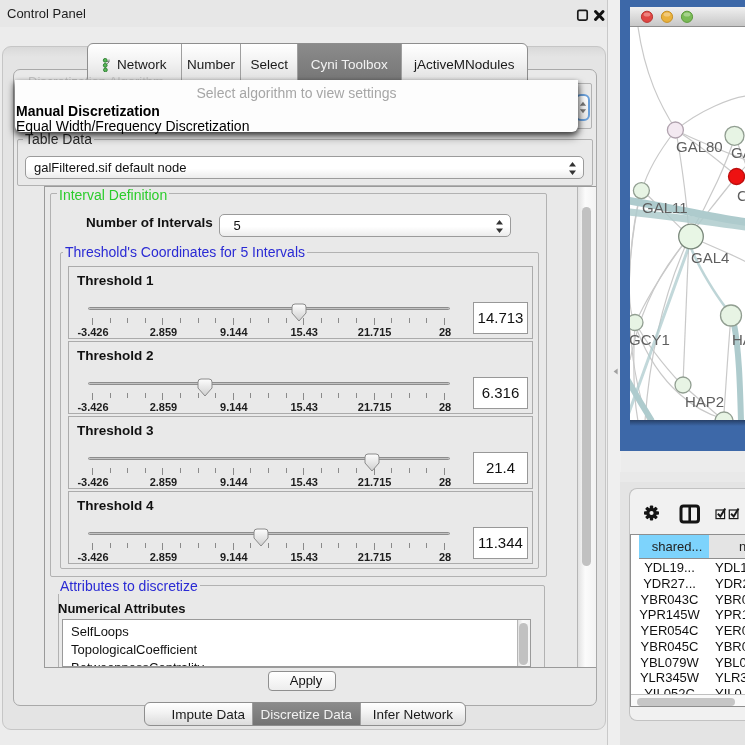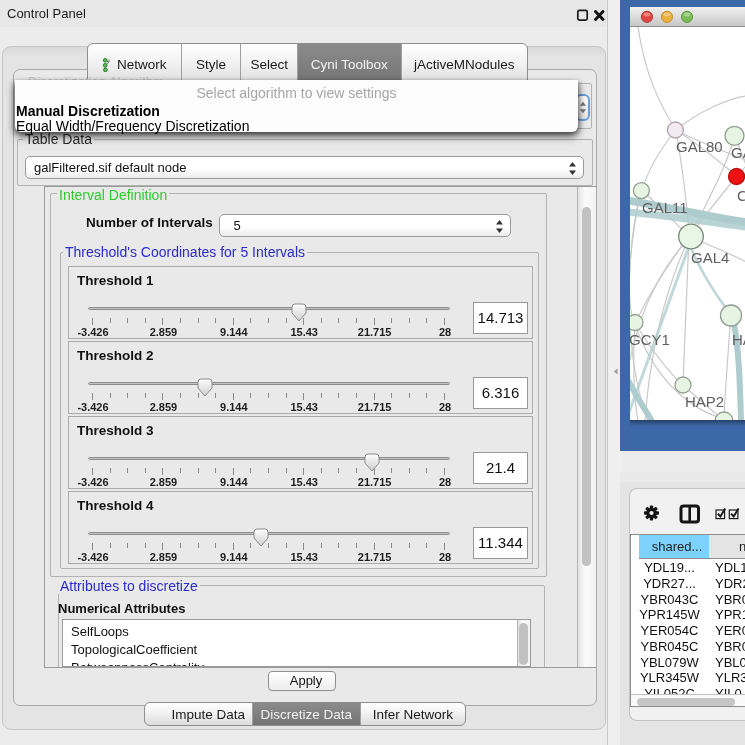--- a/index.html
+++ b/index.html
@@ -71,21 +71,21 @@
 
   <div id="toptabs" class="abs tabstrip">
     <div class="tab" style="width:94px">
       <svg width="11" height="14" viewBox="0 0 11 14" style="margin-right:4px">
         <path d="M3.2 2.5 L7 4 L3.2 7.5 L3.2 12 M7 4 L7 1.5" stroke="#777" stroke-width="1" fill="none"></path>
         <circle cx="3.2" cy="2.3" r="1.9" fill="#57b757" stroke="#2e7d32" stroke-width="0.9"></circle>
         <circle cx="3.2" cy="7.3" r="1.9" fill="#57b757" stroke="#2e7d32" stroke-width="0.9"></circle>
         <circle cx="3.4" cy="11.9" r="1.9" fill="#57b757" stroke="#2e7d32" stroke-width="0.9"></circle>
       </svg>
       Network</div>
-    <div class="tab" style="width:60px">Style</div>
+    <div class="tab" style="width:60px">Number</div>
     <div class="tab" style="width:57px">Select</div>
     <div class="tab sel" style="width:104px">Cyni Toolbox</div>
     <div class="tab" style="width:126px">jActiveMNodules</div>
   </div>
 
   <div class="abs group" style="left:22px;top:83px;width:570px;height:46px"></div>
   <div class="abs" style="left:26px;top:74px;font-size:13px;color:#c4c4c4;background:transparent;padding:0 2px">Discretization Algorithm</div>
   <div class="combo" style="left:31px;top:96px;width:557px;height:24px"></div>
   <div class="abs" style="left:575px;top:94px;width:15px;height:27px;border:2.5px solid #6a9fd8;border-radius:6px;background:linear-gradient(#fff,#e8e8e8)"></div>
   <svg class="abs" style="left:578.5px;top:100px" width="8" height="15" viewBox="0 0 9 15">

